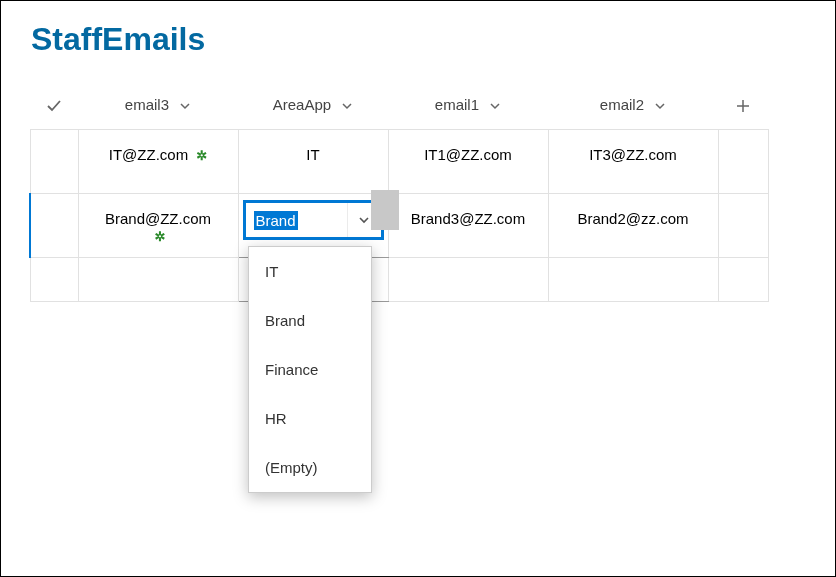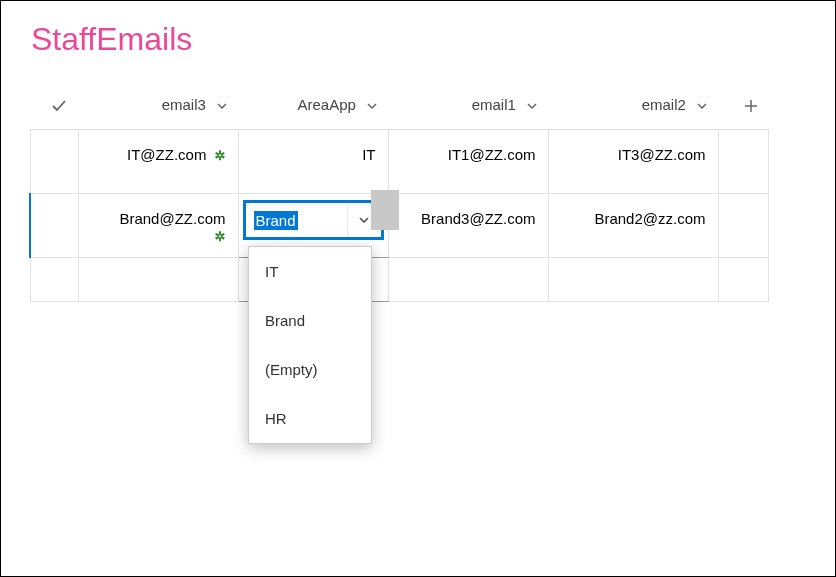--- a/index.html
+++ b/index.html
@@ -9,33 +9,33 @@
     font-family: "Segoe UI", Arial, sans-serif;
     background: #fff;
     color: #323130;
     width: 836px;
     height: 577px;
     border: 1px solid #000;
     overflow: hidden;
   }
   .title {
     font-size: 32px;
-    font-weight: 400;
-    color: #ec4899;
+    font-weight: 700;
+    color: #0369a1;
     padding: 20px 30px 10px 30px;
   }
   .grid {
     margin: 20px 28px 0 28px;
     border-collapse: collapse;
     width: 700px;
     table-layout: fixed;
   }
   .grid th, .grid td {
     border: 1px solid #e1e1e1;
-    text-align: right;
+    text-align: center;
     font-weight: 400;
     vertical-align: top;
     padding: 0;
   }
   .grid th {
     border-top: none;
     border-left: none;
     border-right: none;
     border-bottom: 1px solid #e1e1e1;
     padding: 8px 10px 14px 10px;
@@ -245,15 +245,16 @@
       <td></td>
       <td></td>
       <td></td>
     </tr>
   </tbody>
 </table>
 
 <div class="dropdown">
   <div class="dropdown-item">IT</div>
   <div class="dropdown-item">Brand</div>
+  <div class="dropdown-item">Finance</div>
+  <div class="dropdown-item">HR</div>
   <div class="dropdown-item">(Empty)</div>
-  <div class="dropdown-item">HR</div>
 </div>
 
 </body></html>

